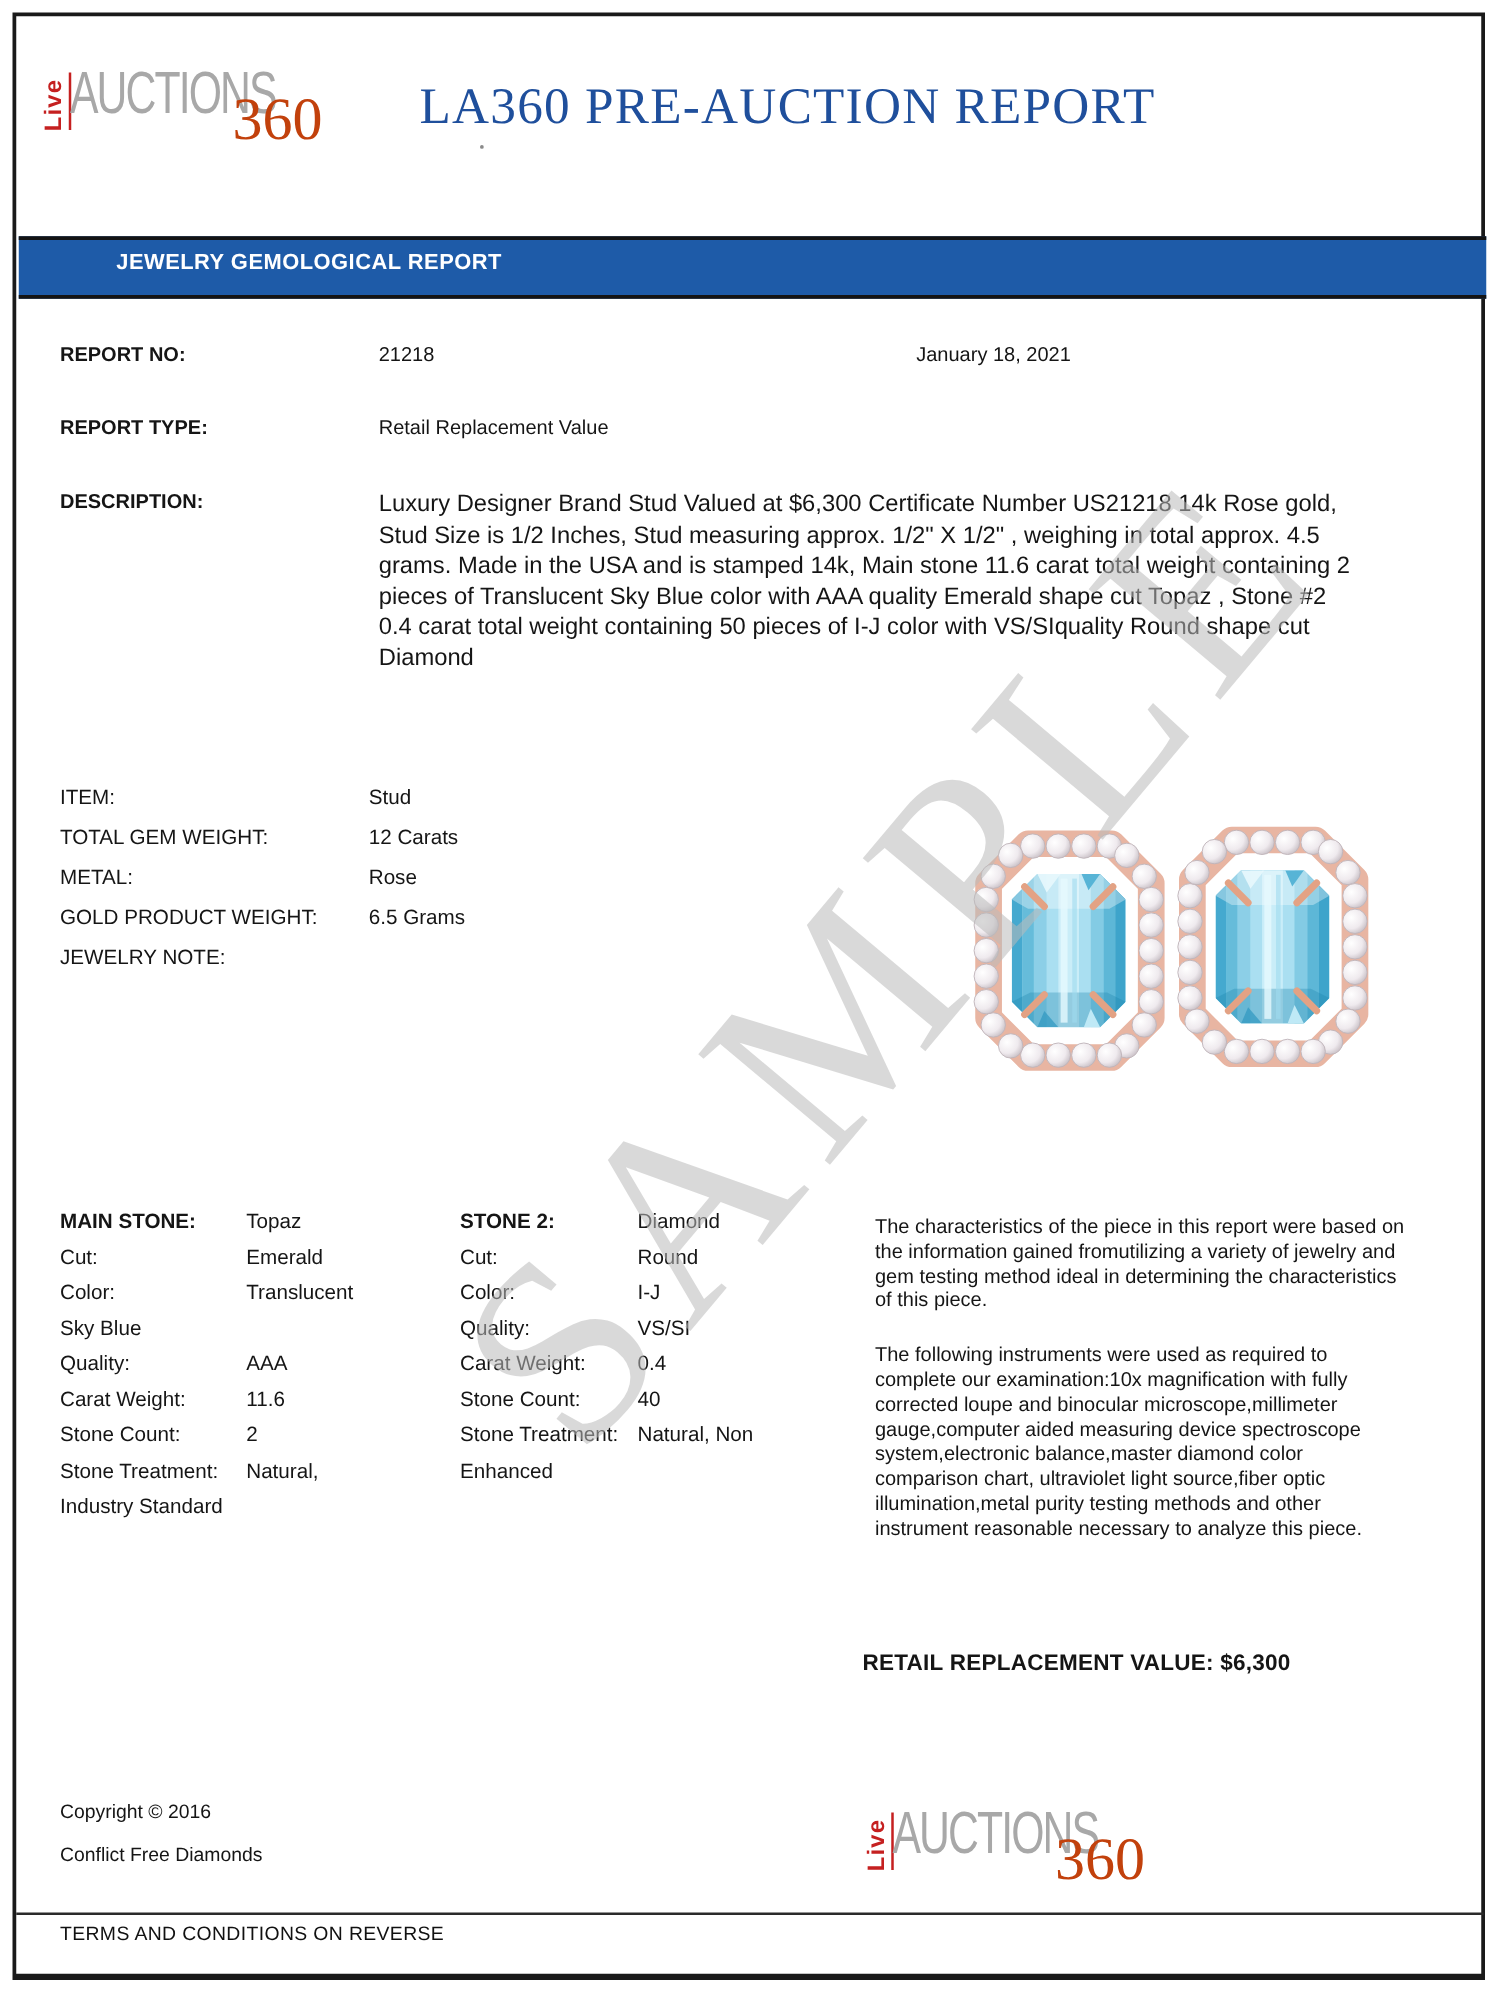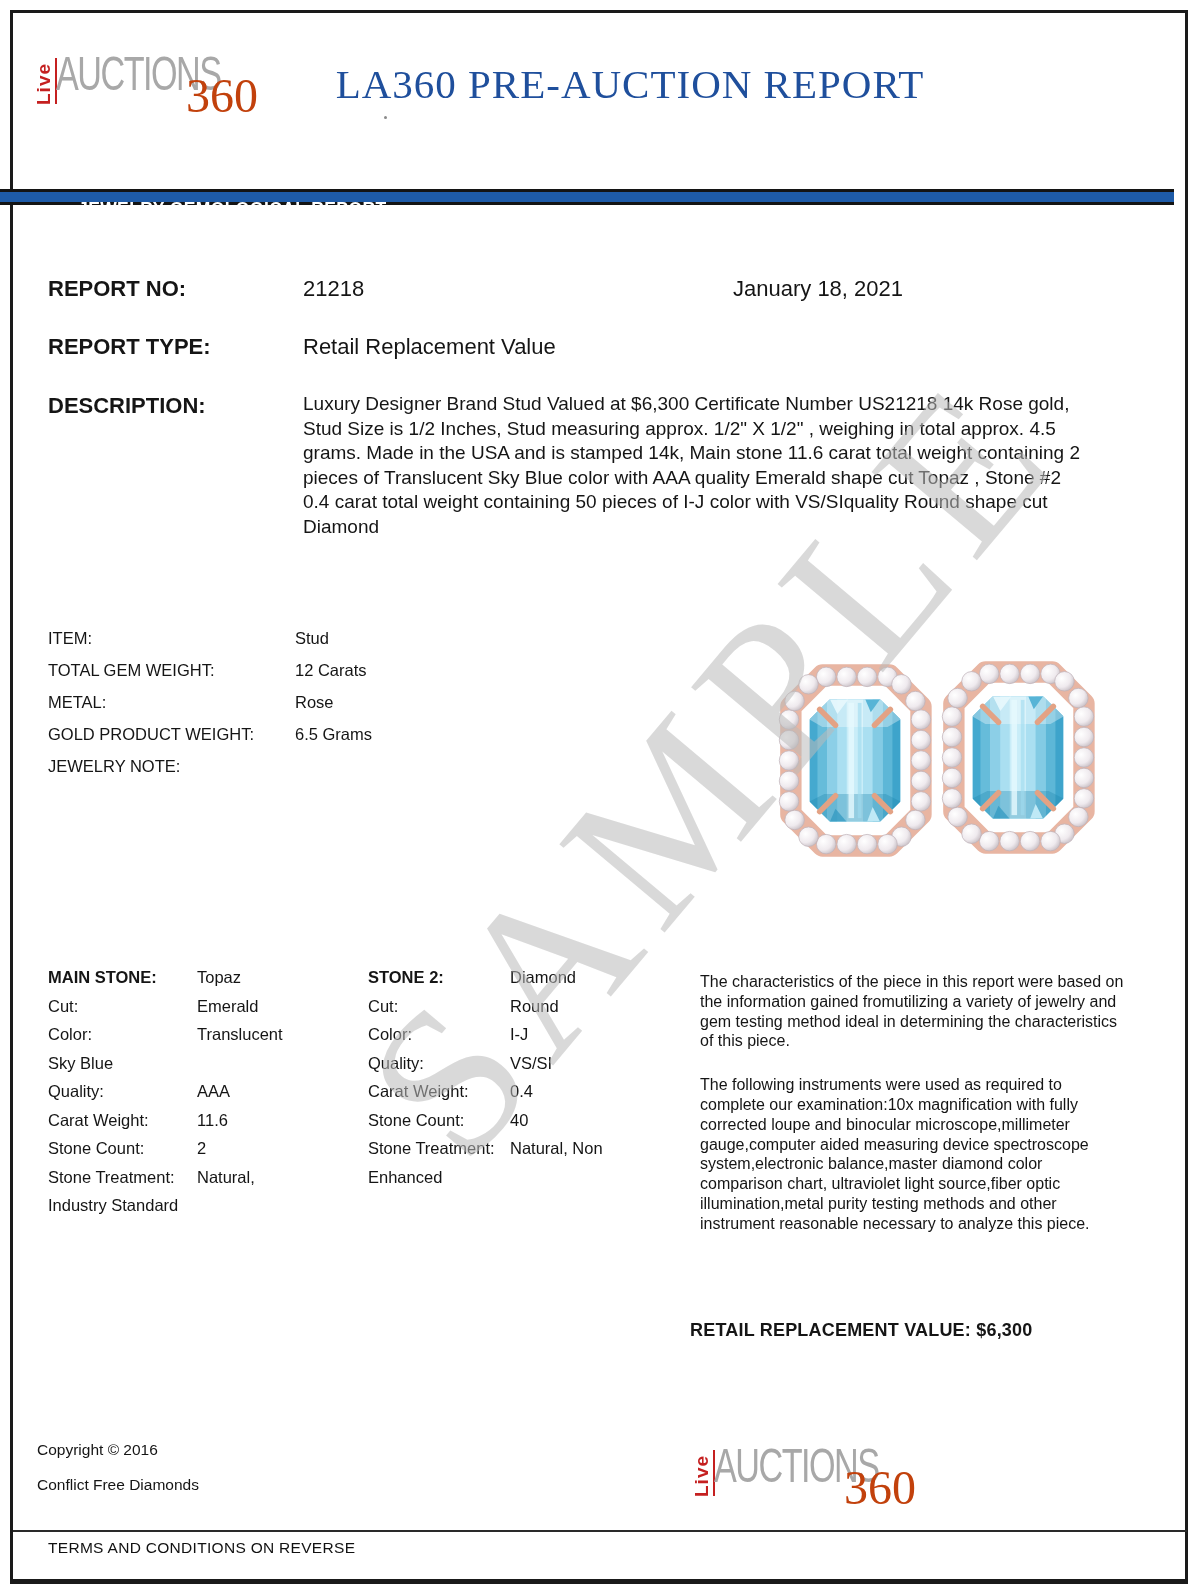--- a/index.html
+++ b/index.html
@@ -17,42 +17,42 @@
                   color:#a8a8a8;transform:scale(0.76,1.06);transform-origin:left top;
                   letter-spacing:-2px;white-space:nowrap;}
   .logo .n360{position:absolute;left:156px;top:24px;font-family:"Liberation Serif",serif;
               font-size:48px;line-height:1;color:#c2410c;}
   #logo-top{left:30px;top:48px;}
   #logo-bottom{left:688px;top:1440px;}
   .title{position:absolute;left:300px;top:60px;width:660px;text-align:center;
          font-family:"Liberation Serif",serif;font-size:41px;color:#1f4f9c;
          letter-spacing:1px;white-space:nowrap;}
   .dot{position:absolute;left:384px;top:116px;width:3px;height:3px;background:#8a8a8a;border-radius:50%;}
-  .banner{position:absolute;left:0;top:189px;width:1174px;height:16px;background:#1e5ba8;
+  .banner{position:absolute;left:15px;top:189px;width:1174px;height:50px;background:#1e5ba8;
           border-top:3px solid #141414;border-bottom:3px solid #141414;color:#ffffff;
           font-weight:700;font-size:17.5px;line-height:34px;padding-left:78px;
           box-sizing:border-box;letter-spacing:0.4px;}
   
-  .abs{position:absolute;font-size:22px;line-height:1.3;}
+  .abs{position:absolute;font-size:16px;line-height:1.3;}
   .b{font-weight:700;}
   .desc{position:absolute;left:303px;top:392px;width:786px;font-size:19px;line-height:24.6px;}
   .birth{position:absolute;left:48px;top:565px;font-size:16.5px;line-height:25.5px;}
   .item-table{position:absolute;left:48px;top:622px;font-size:16.5px;line-height:32px;}
   .kv{display:flex;}
   .item-table .k{width:247px;font-weight:400;}
   .stone-col{position:absolute;font-size:16.5px;line-height:28.5px;}
   .stone-col .k{flex:0 0 149px;}
   #stone2-col .k{flex:0 0 142px;}
   .stone-col .kv:first-child .k{font-weight:700;}
   #main-stone-col{left:48px;top:963px;width:300px;}
   #stone2-col{left:368px;top:963px;width:310px;}
   .chars{position:absolute;left:700px;top:972px;width:424px;font-size:16px;line-height:19.8px;}
   .chars p{margin:0 0 24px 0;}
   .retail{position:absolute;left:690px;top:1320px;font-size:18px;font-weight:700;letter-spacing:0.2px;}
-  .copyright{position:absolute;left:37px;top:1441px;font-size:15.5px;line-height:1.2;}
+  .copyright{position:absolute;left:48px;top:1441px;font-size:15.5px;line-height:1.2;}
   .copyright div{margin-bottom:16px;}
   .footer-line{position:absolute;left:13px;top:1530px;width:1174px;height:2px;background:#2a2a2a;}
   .terms{position:absolute;left:48px;top:1539px;font-size:15.5px;letter-spacing:0.3px;color:#111;}
   
   .earrings{position:absolute;left:774px;top:659px;width:326px;height:202px;}
   
   .watermark{position:absolute;left:250px;top:655px;width:900px;height:250px;line-height:250px;
              text-align:center;transform:rotate(-50deg);font-family:"Liberation Serif",serif;
              font-size:210px;letter-spacing:18px;color:rgba(186,186,186,0.55);
              z-index:40;pointer-events:none;white-space:nowrap;}

